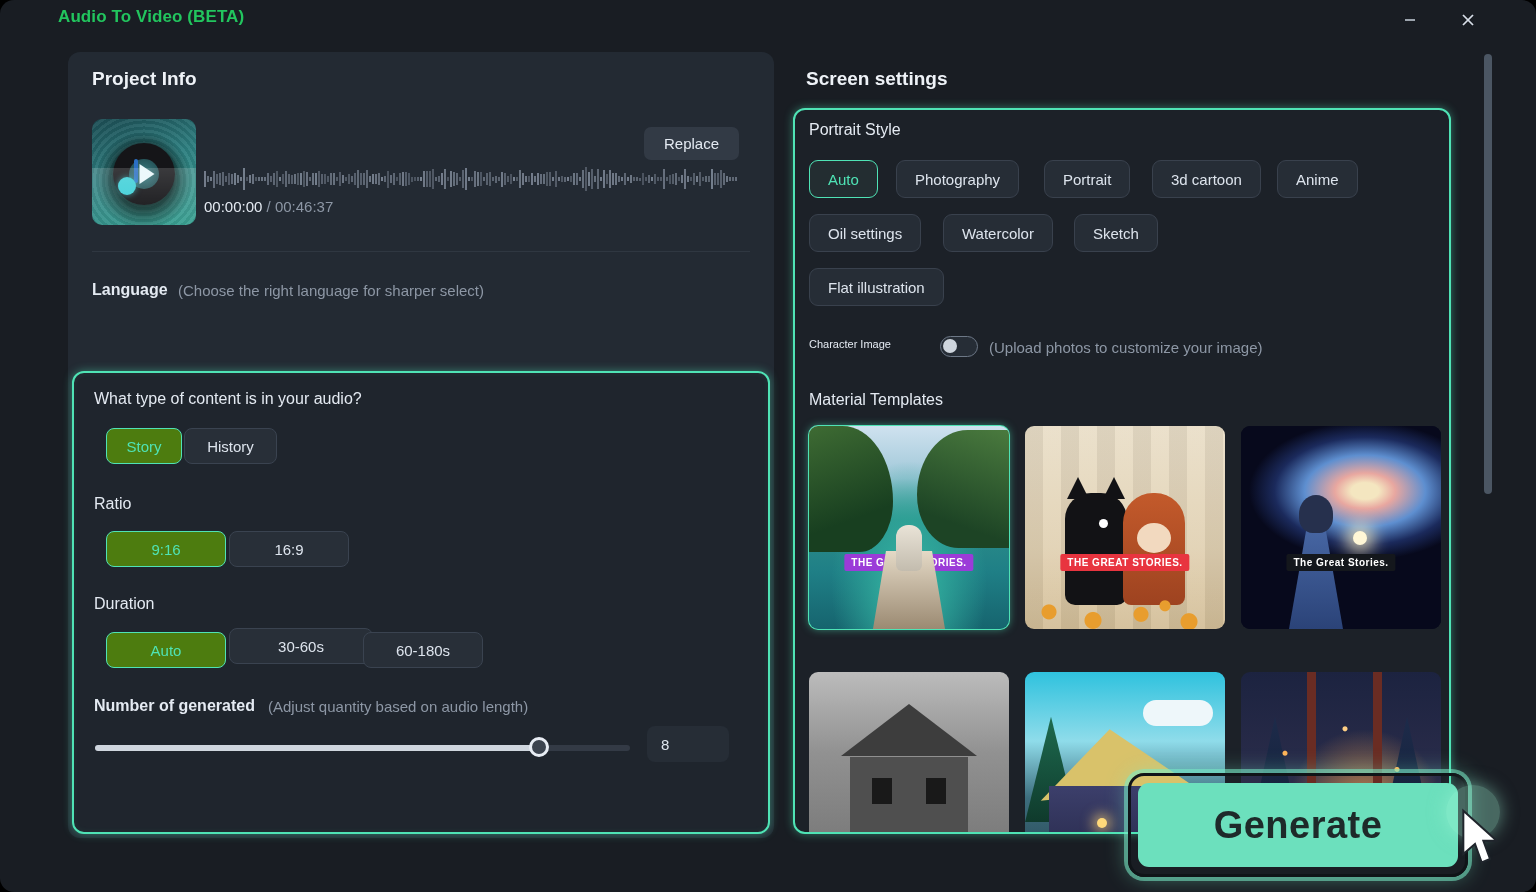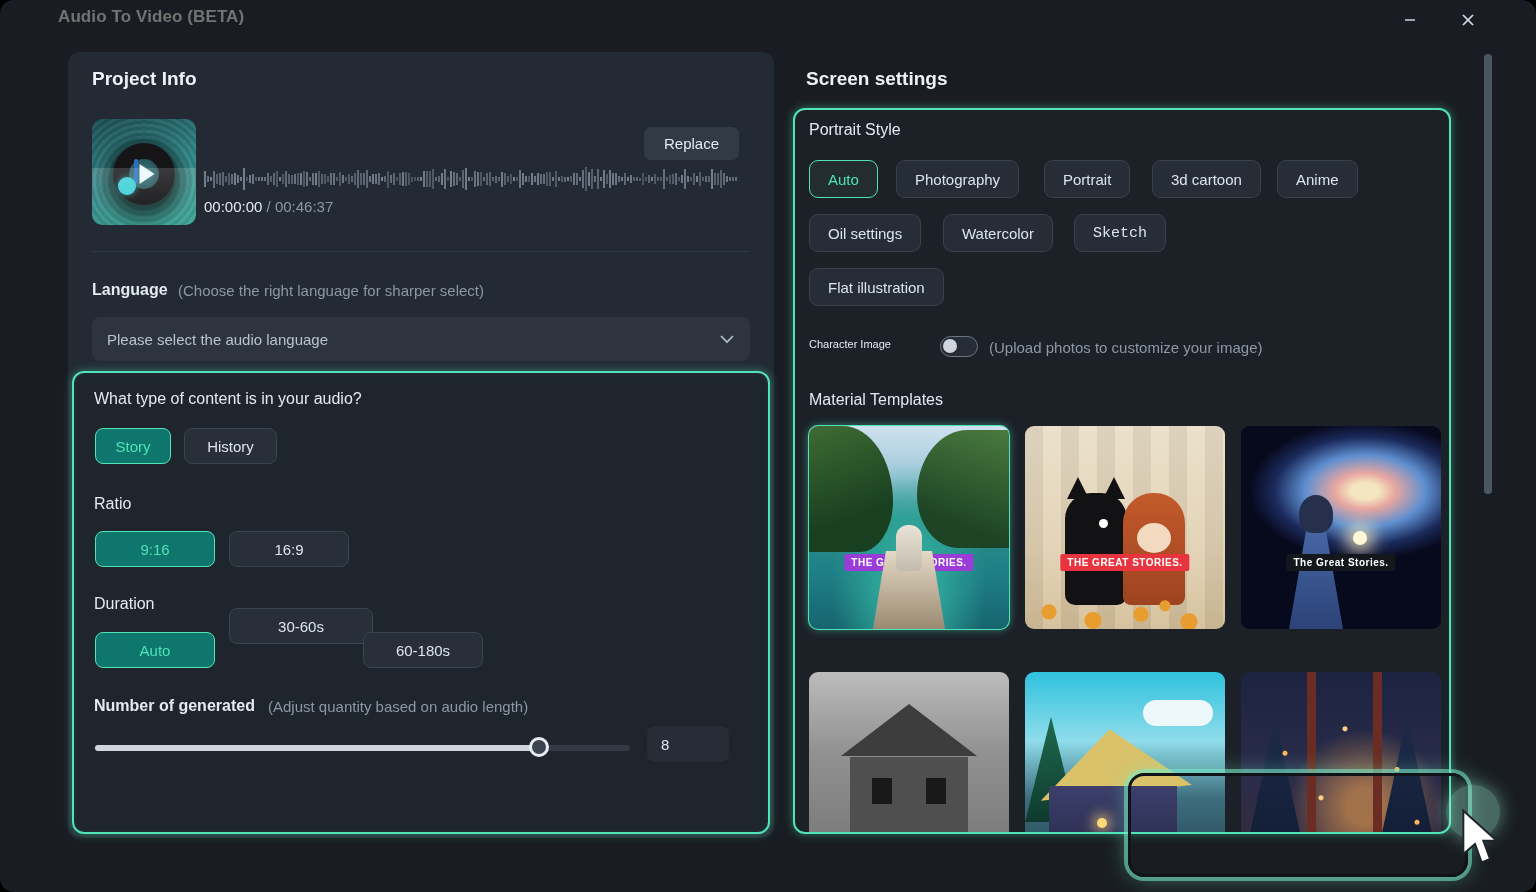--- a/index.html
+++ b/index.html
@@ -19,21 +19,21 @@
     overflow: hidden;
   }
 
   
   #titlebar {
     position: absolute; left: 0; top: 0;
     width: 1536px; height: 46px;
   }
   #app-title {
     position: absolute; left: 58px; top: 7px;
-    font-size: 17px; font-weight: bold; color: #737373;
+    font-size: 17px; font-weight: bold; color: #22c55e;
     letter-spacing: .1px;
   }
   .winbtn {
     position: absolute; top: 2px;
     width: 40px; height: 36px;
     display: flex; align-items: center; justify-content: center;
     color: #c9d2dd;
   }
   #btn-min { left: 1390px; }
   #btn-close { left: 1448px; }
@@ -192,31 +192,32 @@
     border: 1px solid #3a4350;
     border-radius: 8px;
     color: #dde4ed; font-size: 15px;
     display: flex; align-items: center; justify-content: center;
     cursor: pointer;
     font-family: "Liberation Sans", sans-serif;
   }
   .chip.selected {
     border: 1.5px solid #4fe3b5;
     color: #4fe3b5;
-    background: #0f766e;
+    background: #4d7c0f;
+    margin-left: 11px;
   }
 
   #chip-story   { left: 95px; top: 428px; width: 76px; }
   #chip-history { left: 184px; top: 428px; width: 93px; }
 
   #chip-916 { left: 95px; top: 531px; width: 120px; }
   #chip-169 { left: 229px; top: 531px; width: 120px; }
 
   #chip-auto-dur { left: 95px; top: 632px; width: 120px; }
-  #chip-30-60    { left: 229px; top: 608px; width: 144px; }
+  #chip-30-60    { left: 229px; top: 628px; width: 144px; }
   #chip-60-180   { left: 363px; top: 632px; width: 120px; }
 
   
   #slider-row {
     position: absolute; left: 95px; top: 736px;
     width: 630px; height: 24px;
   }
   #slider-track {
     position: absolute; left: 0; top: 9px;
     width: 535px; height: 6px;
@@ -731,28 +732,20 @@
   <div id="time-row">
     <span id="time-current">00:00:00</span>
     <span id="time-sep">/</span>
     <span id="time-total">00:46:37</span>
   </div>
 
   <div id="divider-1"></div>
 
   <div id="language-label" class="field-label bold">Language</div>
   <div id="language-hint" class="hint-text">(Choose the right language for sharper select)</div>
-  <div id="language-select">
-    <span id="language-placeholder">Please select the audio language</span>
-    <span id="language-chevron">
-      <svg width="14" height="9" viewBox="0 0 14 9">
-          <polyline points="1,1 7,7 13,1" fill="none" stroke="#b9c2cd" stroke-width="1.6"></polyline>
-        </svg>
-    </span>
-  </div>
 
   <div id="content-type-box"></div>
 
   <div id="content-question" class="field-label">What type of content is in your audio?</div>
   <button class="chip selected" id="chip-story">Story</button>
   <button class="chip" id="chip-history">History</button>
 
   <div id="ratio-label" class="field-label">Ratio</div>
   <button class="chip selected" id="chip-916">9:16</button>
   <button class="chip" id="chip-169">16:9</button>
@@ -779,21 +772,21 @@
     <div id="picture-style-label">Portrait Style</div>
 
     <button class="style-chip selected" style="left:14px;  top:50px;">Auto</button>
     <button class="style-chip" style="left:101px; top:50px;">Photography</button>
     <button class="style-chip" style="left:249px; top:50px;">Portrait</button>
     <button class="style-chip" style="left:357px; top:50px;">3d cartoon</button>
     <button class="style-chip" style="left:482px; top:50px;">Anime</button>
 
     <button class="style-chip" style="left:14px;  top:104px;">Oil settings</button>
     <button class="style-chip" style="left:148px; top:104px;">Watercolor</button>
-    <button class="style-chip" style="left:279px; top:104px;font-family:Liberation Mono, monospace;">Sketch</button>
+    <button class="style-chip" style="left:279px; top:104px;">Sketch</button>
 
     <button class="style-chip" style="left:14px;  top:158px;">Flat illustration</button>
 
     <div id="character-label">Character Image</div>
     <div id="character-toggle">
         <div class="knob"></div>
       </div>
     <div id="character-hint">(Upload photos to customize your image)</div>
 
     <div id="material-label">Material Templates</div>
@@ -858,18 +851,19 @@
         <div class="sparks"></div>
       </div>
     </div>
   </div>
 
   <div id="scrollbar-track">
     <div id="scrollbar-thumb"></div>
   </div>
 
   <div id="generate-ring"></div>
+  <button id="generate-button">Generate</button>
   <div id="cursor-halo"></div>
   <svg id="cursor-pointer" viewBox="0 0 24 36">
     <polygon points="2,1 2,27 9,21 13,32 18,30 14,19 22,19" fill="#ffffff" stroke="#20252c" stroke-width="1.2"></polygon>
   </svg>
 
 </div>
 
 </body></html>

